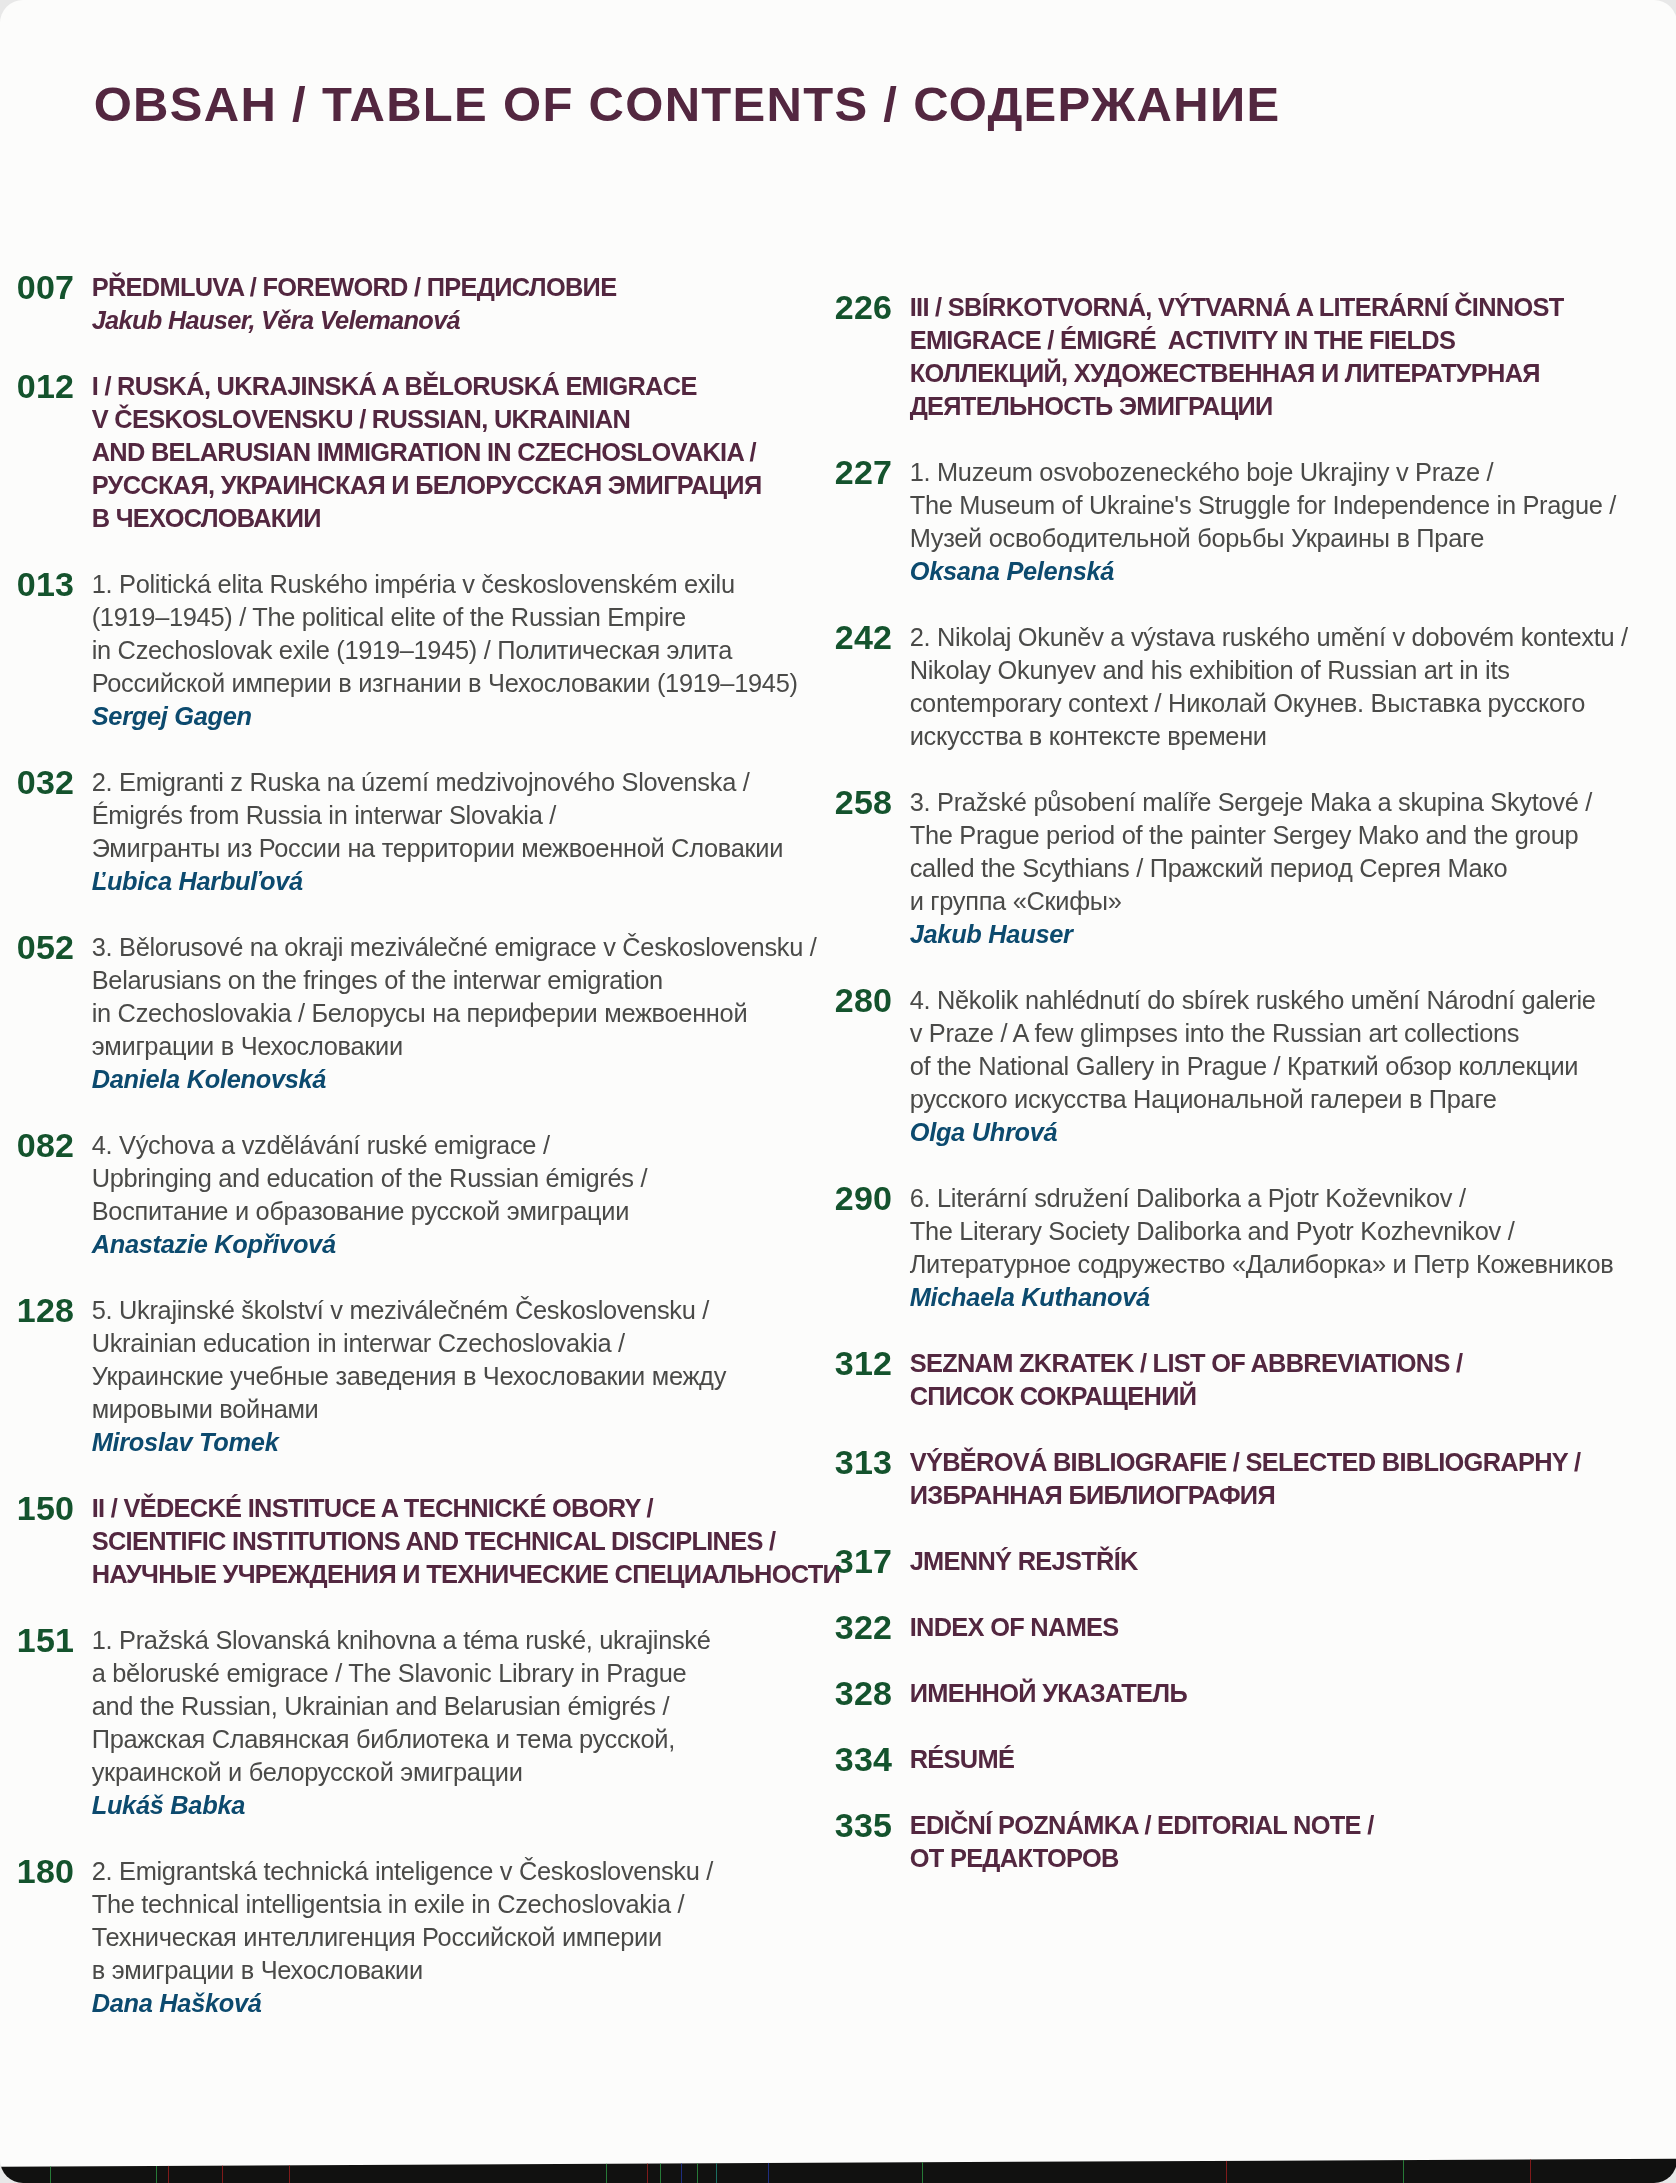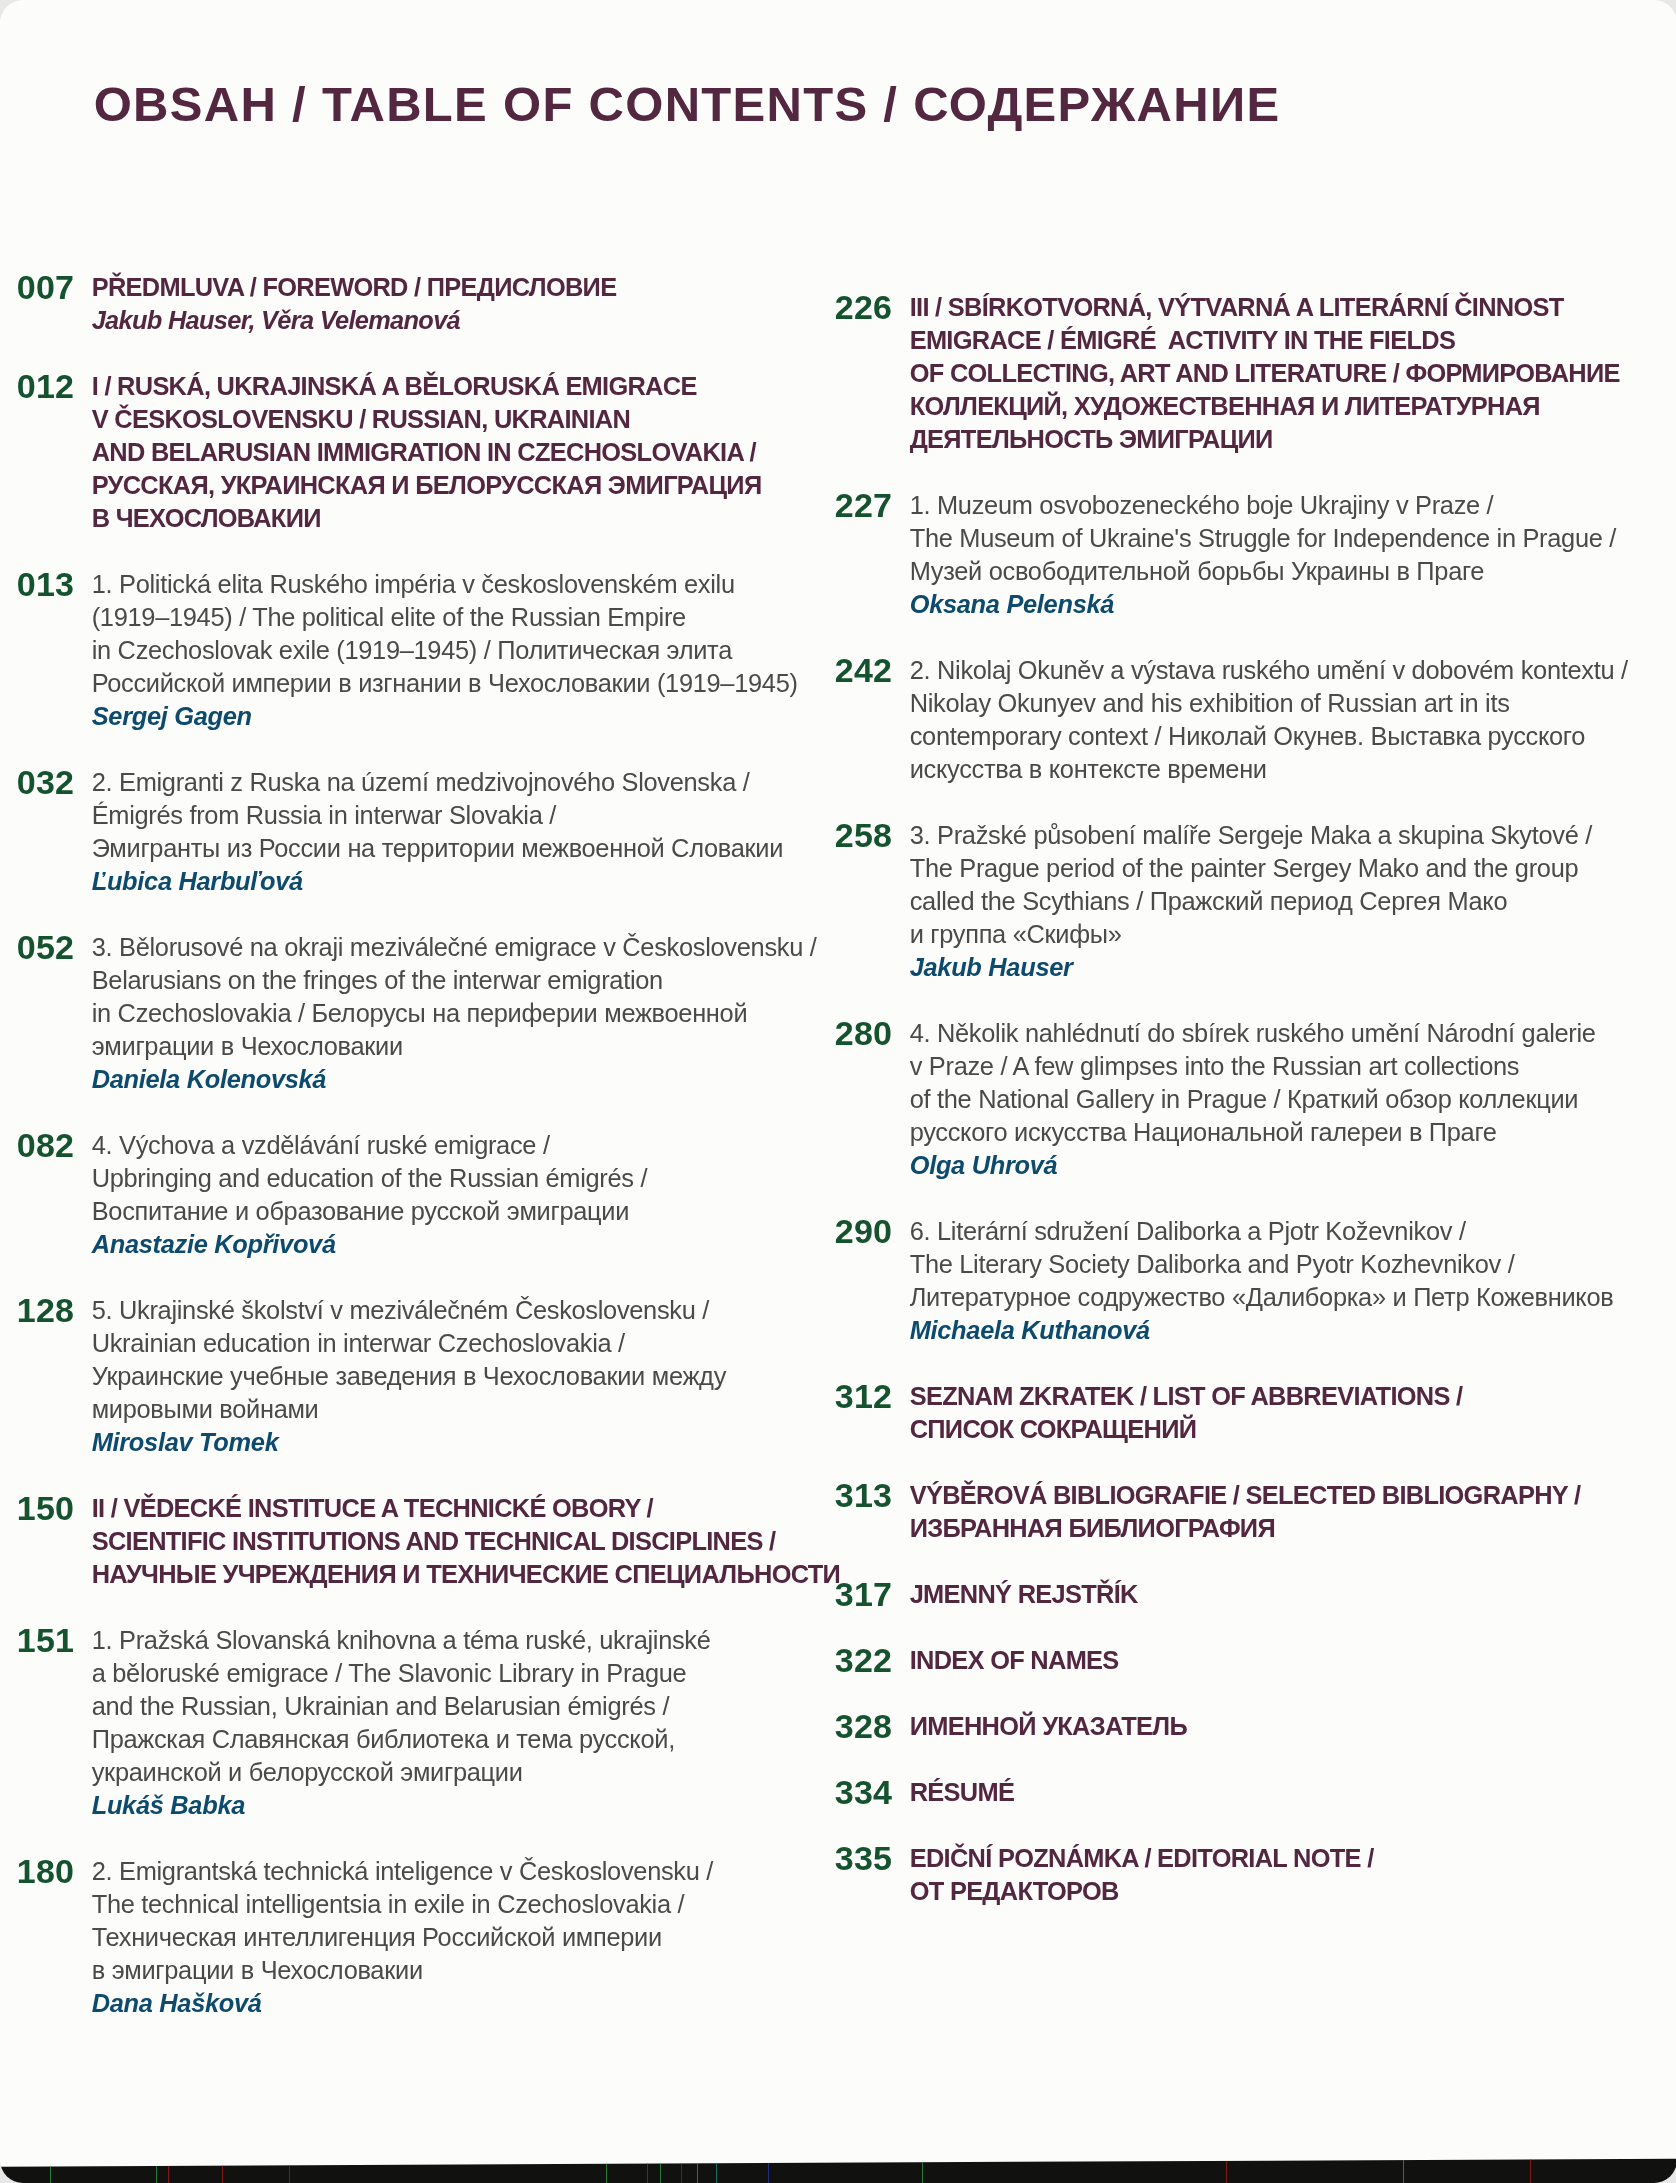--- a/index.html
+++ b/index.html
@@ -158,21 +158,20 @@
               <div class="line author">Dana Hašková</div>
             </div>
           </div>
         </div>
       <div class="col col-right">
           <div class="entry section">
             <div class="num">226</div>
             <div class="lines">
               <div class="line">III / SBÍRKOTVORNÁ, VÝTVARNÁ A LITERÁRNÍ ČINNOST</div>
               <div class="line">EMIGRACE / ÉMIGRÉ  ACTIVITY IN THE FIELDS</div>
-              <div class="line">OF COLLECTING, ART AND LITERATURE / ФОРМИРОВАНИЕ</div>
               <div class="line">КОЛЛЕКЦИЙ, ХУДОЖЕСТВЕННАЯ И ЛИТЕРАТУРНАЯ</div>
               <div class="line">ДЕЯТЕЛЬНОСТЬ ЭМИГРАЦИИ</div>
             </div>
           </div>
           <div class="entry">
             <div class="num">227</div>
             <div class="lines">
               <div class="line">1. Muzeum osvobozeneckého boje Ukrajiny v Praze /</div>
               <div class="line">The Museum of Ukraine's Struggle for Independence in Prague /</div>
               <div class="line">Музей освободительной борьбы Украины в Праге</div>

